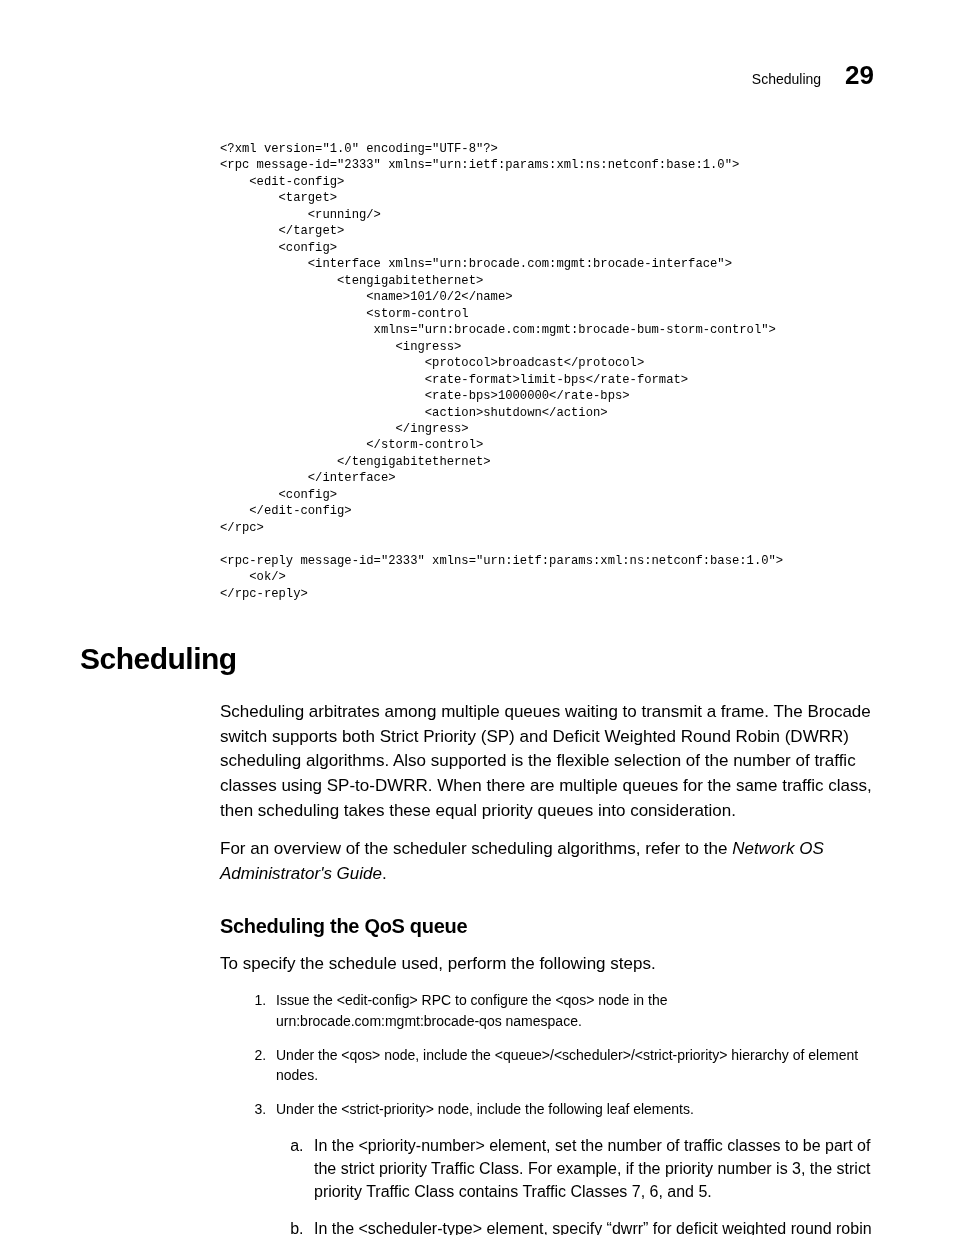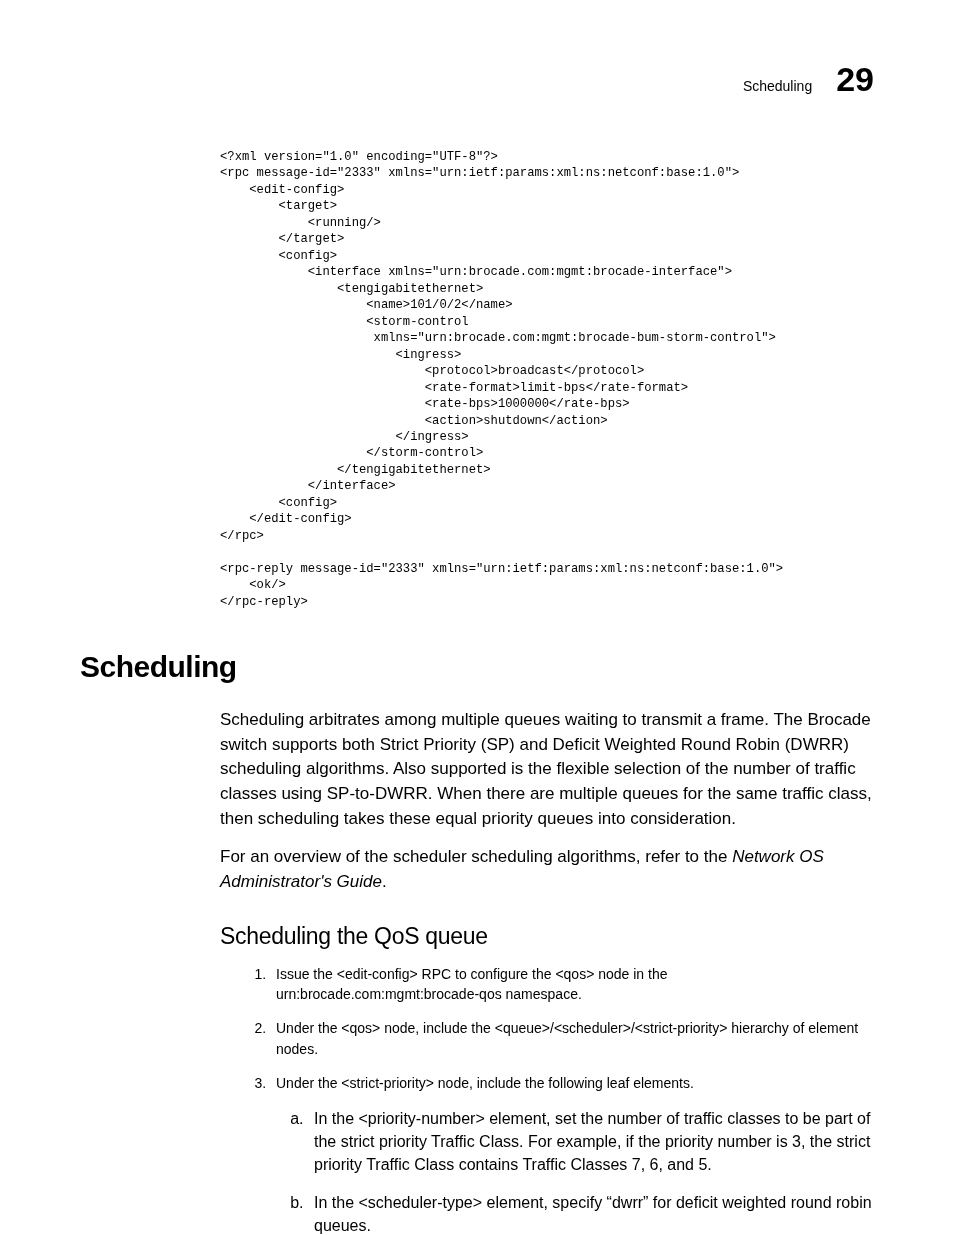--- a/index.html
+++ b/index.html
@@ -17,21 +17,21 @@
     display: flex;
     justify-content: flex-end;
     align-items: baseline;
     gap: 24px;
     margin-bottom: 50px;
   }
   .header-label {
     font-size: 14px;
   }
   .header-chapter {
-    font-size: 34px;
+    font-size: 26px;
     font-weight: bold;
   }
   .code-block {
     font-family: "Courier New", Courier, monospace;
     font-size: 12.2px;
     white-space: pre;
     line-height: 1.35;
     margin-left: 140px;
     margin-bottom: 40px;
   }
@@ -48,22 +48,22 @@
   .body-text p {
     font-size: 17px;
     line-height: 1.45;
     margin: 0 0 14px 0;
   }
   .body-text .ref-italic {
     font-style: italic;
     text-align: right;
   }
   h2.subsection-title {
-    font-size: 23px;
-    font-weight: normal;
+    font-size: 20px;
+    font-weight: bold;
     margin: 28px 0 14px 0;
     letter-spacing: -0.3px;
   }
   ol.steps, ol.substeps {
     padding-left: 22px;
     margin: 0;
   }
   ol.steps > li {
     font-size: 14px;
     line-height: 1.45;
@@ -125,20 +125,21 @@
   <h1 class="section-title">Scheduling</h1>
 
   <div class="body-text">
     <p>Scheduling arbitrates among multiple queues waiting to transmit a frame. The Brocade switch supports both Strict Priority (SP) and Deficit Weighted Round Robin (DWRR) scheduling algorithms. Also supported is the flexible selection of the number of traffic classes using SP-to-DWRR. When there are multiple queues for the same traffic class, then scheduling takes these equal priority queues into consideration.</p>
     <p>
       <span>For an overview of the scheduler scheduling algorithms, refer to the </span><span class="ref-italic">Network OS Administrator's Guide</span><span>.</span>
     </p>
 
     <h2 class="subsection-title">Scheduling the QoS queue</h2>
 
+    <p>To specify the schedule used, perform the following steps.</p>
 
     <ol class="steps">
       <li>Issue the &lt;edit-config&gt; RPC to configure the &lt;qos&gt; node in the urn:brocade.com:mgmt:brocade-qos namespace.</li>
       <li>Under the &lt;qos&gt; node, include the &lt;queue&gt;/&lt;scheduler&gt;/&lt;strict-priority&gt; hierarchy of element nodes.</li>
       <li>
         <span>Under the &lt;strict-priority&gt; node, include the following leaf elements.</span>
         <ol class="substeps">
           <li>In the &lt;priority-number&gt; element, set the number of traffic classes to be part of the strict priority Traffic Class. For example, if the priority number is 3, the strict priority Traffic Class contains Traffic Classes 7, 6, and 5.</li>
           <li>In the &lt;scheduler-type&gt; element, specify “dwrr” for deficit weighted round robin queues.</li>
         </ol>

